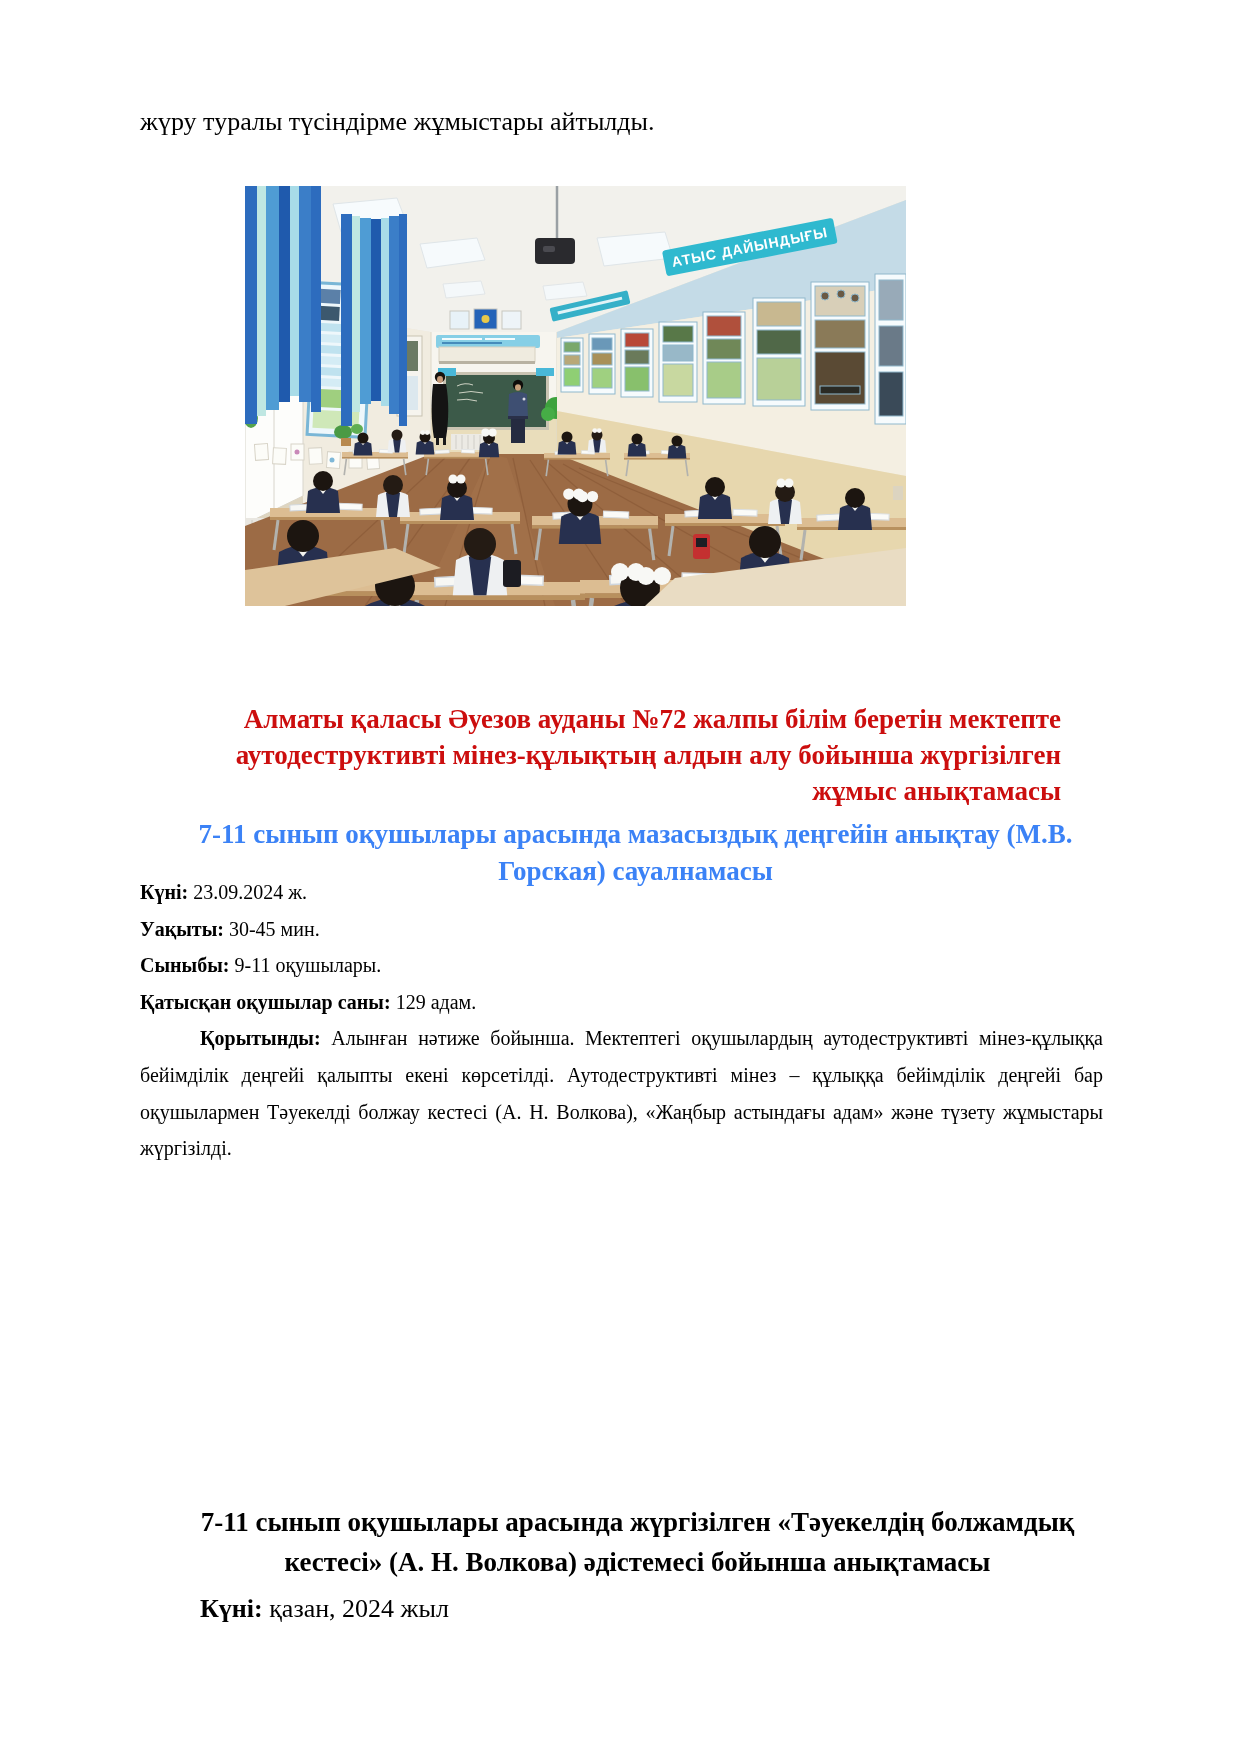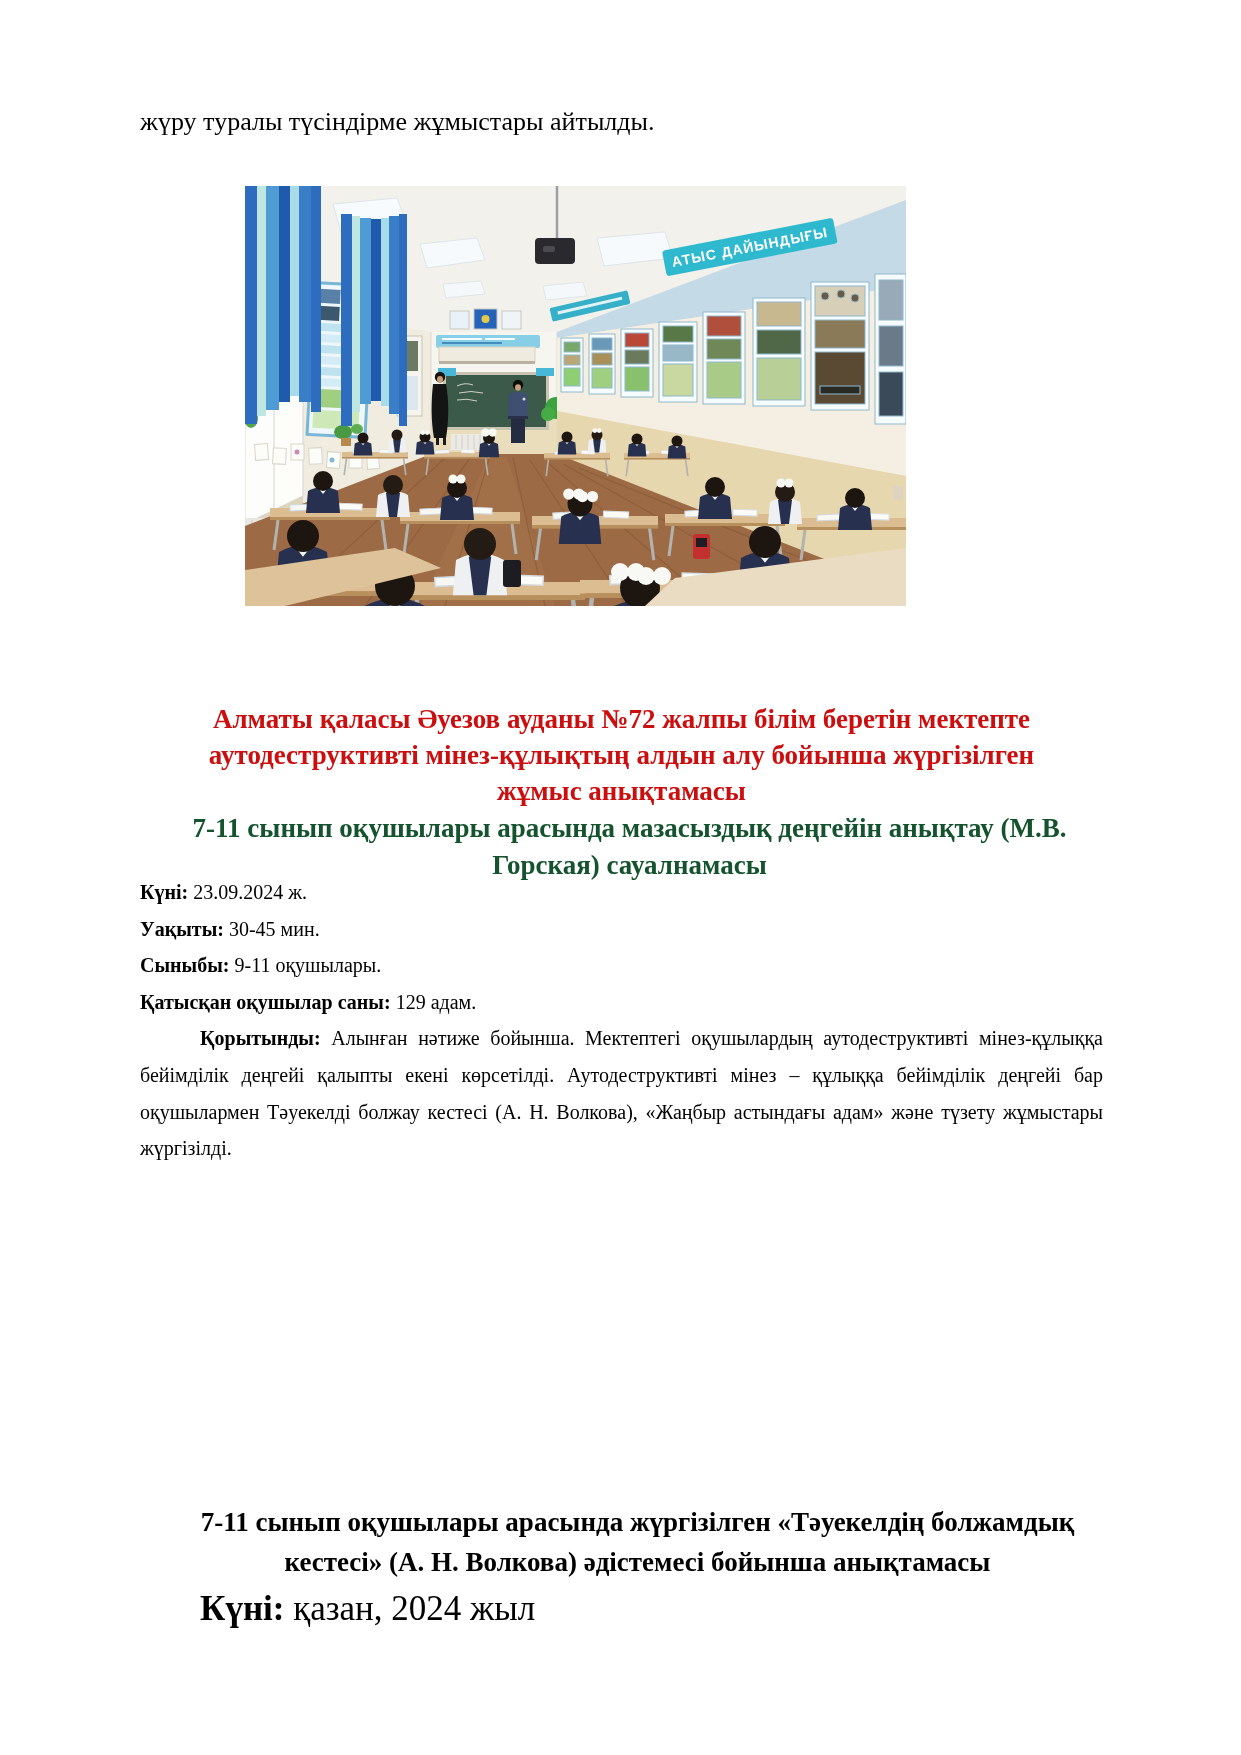--- a/index.html
+++ b/index.html
@@ -3,29 +3,29 @@
 <meta charset="utf-8">
 <style>
   html,body{margin:0;padding:0;background:#ffffff;}
   body{width:1241px;height:1755px;position:relative;
        font-family:"Liberation Serif","DejaVu Serif",serif;color:#000;}
   .abs{position:absolute;}
   .intro{left:140px;top:104px;width:963px;font-size:26px;line-height:36px;}
   .intro .j{text-align:justify;text-align-last:justify;}
   .photo-wrap{left:245px;top:186px;width:661px;height:420px;overflow:hidden;}
   .red-title{left:140px;top:701px;width:963px;box-sizing:border-box;padding:0 42px;
-             margin:0;text-align:center;font-weight:bold;font-size:27px;line-height:36px;color:#cc0e0e;}
-  .sub-title{left:140px;top:802px;width:963px;margin:8px;text-align:center;
-             font-weight:bold;font-size:27px;line-height:37px;color:#14532d;}
+             margin:0;text-align:right;font-weight:bold;font-size:27px;line-height:36px;color:#cc0e0e;}
+  .sub-title{left:140px;top:802px;width:963px;margin:14px;text-align:center;
+             font-weight:bold;font-size:27px;line-height:37px;color:#3b82f6;}
   .body-text{left:140px;top:874px;width:963px;font-size:20px;line-height:36.6px;}
   .body-text .field{text-align:left;}
   .body-text .para{text-align:justify;text-indent:60px;}
   .bottom-title{left:140px;top:1486px;width:963px;box-sizing:border-box;padding:0 30px;
                 margin:16px;text-align:center;font-weight:bold;font-size:27px;line-height:40px;}
-  .bottom-field{left:140px;top:1590px;width:963px;font-size:35px;line-height:37px;text-indent:60px;}
+  .bottom-field{left:140px;top:1590px;width:963px;font-size:26px;line-height:37px;text-indent:60px;}
   .b{font-weight:bold;}
   svg text{font-family:"Liberation Sans","DejaVu Sans",sans-serif;}
 </style>
 </head>
 <body>
 
 <div>
 
   <div class="abs intro">
     <div>жүру туралы түсіндірме жұмыстары айтылды.</div>

